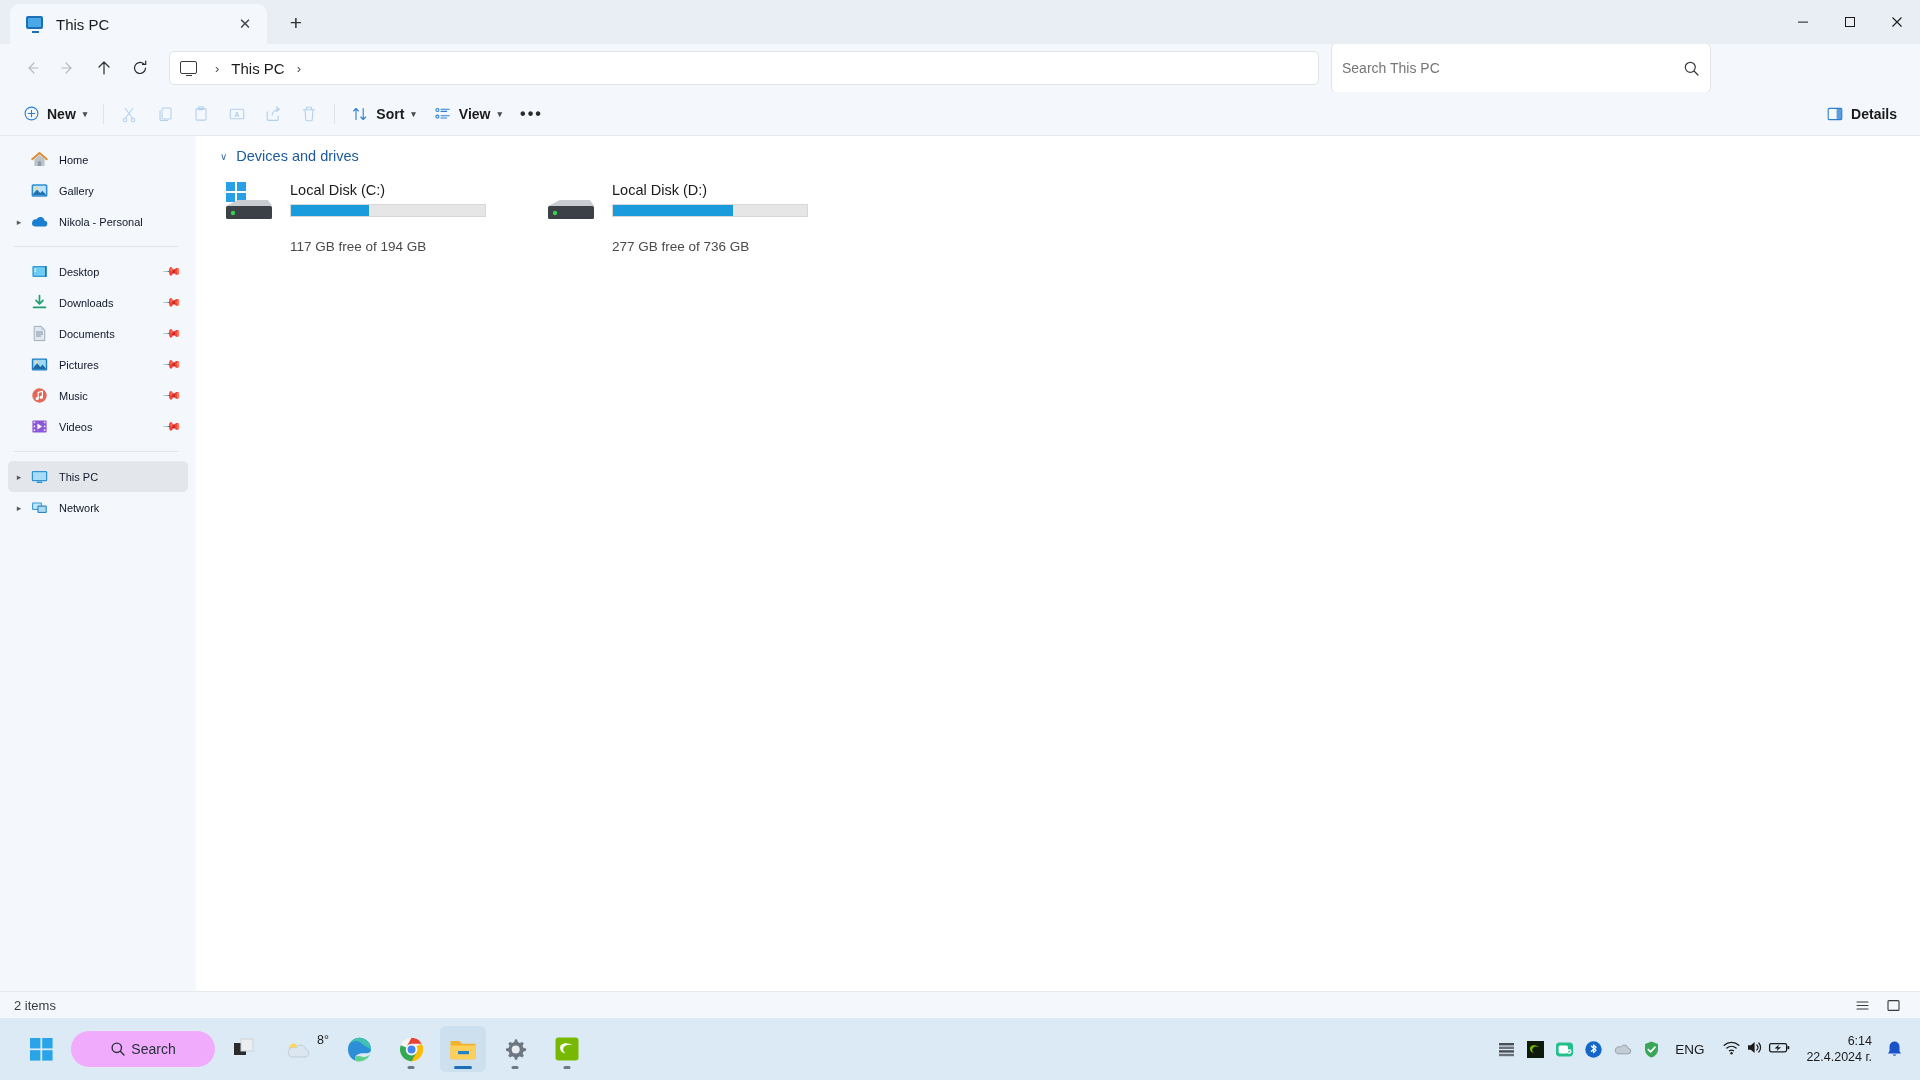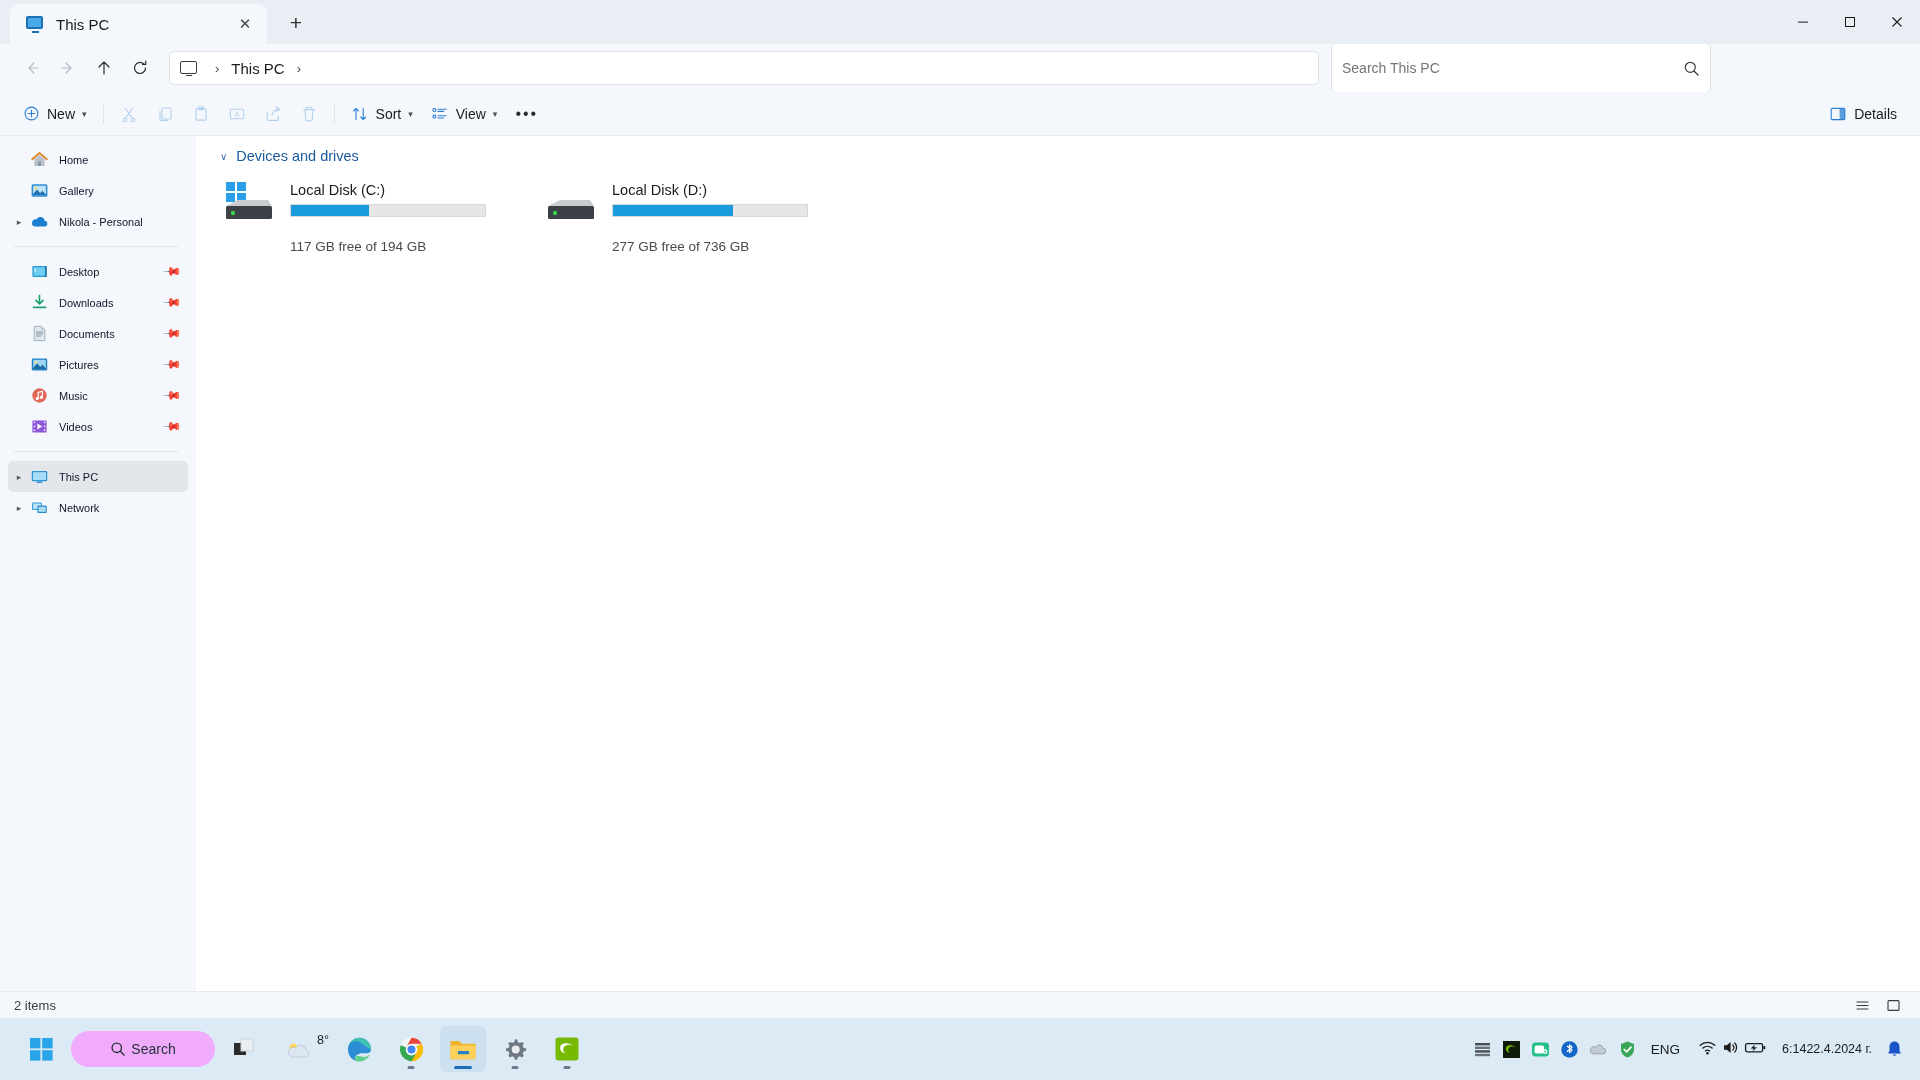--- a/index.html
+++ b/index.html
@@ -100,21 +100,21 @@
     color: #5a5a5a; font-family: "Liberation Sans", sans-serif; background: transparent;
   }
 
   
   .cmdbar {
     height: 44px; background: #f4f7fb; display: flex; align-items: center;
     padding: 0 14px; border-bottom: 1px solid #e6eaef; flex: 0 0 auto;
   }
   .cmd {
     height: 32px; border-radius: 5px; display: flex; align-items: center;
-    padding: 0 9px; gap: 7px; font-size: 14px; color: #1b1b1b;
+    padding: 0 9px; gap: 7px; font-size: 14px; color: #1b1b1b; font-weight: bold;
   }
   .cmd.faded { color: #c8ced6; }
   .cmd.faded svg { opacity: .32; }
   .cmd svg { display: block; }
   .cmd-sep { width: 1px; height: 20px; background: #dfe4ea; margin: 0 7px; }
   .chev { font-size: 9px; color: #4b4b4b; }
   .cmd-right { margin-left: auto; display: flex; align-items: center; }
 
   
   .bodysplit { flex: 1 1 auto; display: flex; min-height: 0; }
@@ -198,21 +198,21 @@
   }
   .tray-ico {
     width: 29px; height: 40px; display: flex; align-items: center; justify-content: center;
     border-radius: 4px;
   }
   .tray-group {
     display: flex; align-items: center; gap: 4px; padding: 0 9px; height: 40px; border-radius: 5px;
   }
   .lang { font-size: 13.5px; color: #1b1b1b; padding: 0 9px; }
   .clock {
-    display: flex; flex-direction: row; align-items: flex-end;
+    display: flex; flex-direction: column; align-items: flex-end;
     font-size: 12.5px; color: #1b1b1b; line-height: 1.32; padding: 0 8px 0 6px;
   }
   .bell { width: 28px; display: flex; align-items: center; justify-content: center; }
 </style>
 </head>
 <body>
 
 <div id="explorer-window">
 
   <div class="tabstrip">

